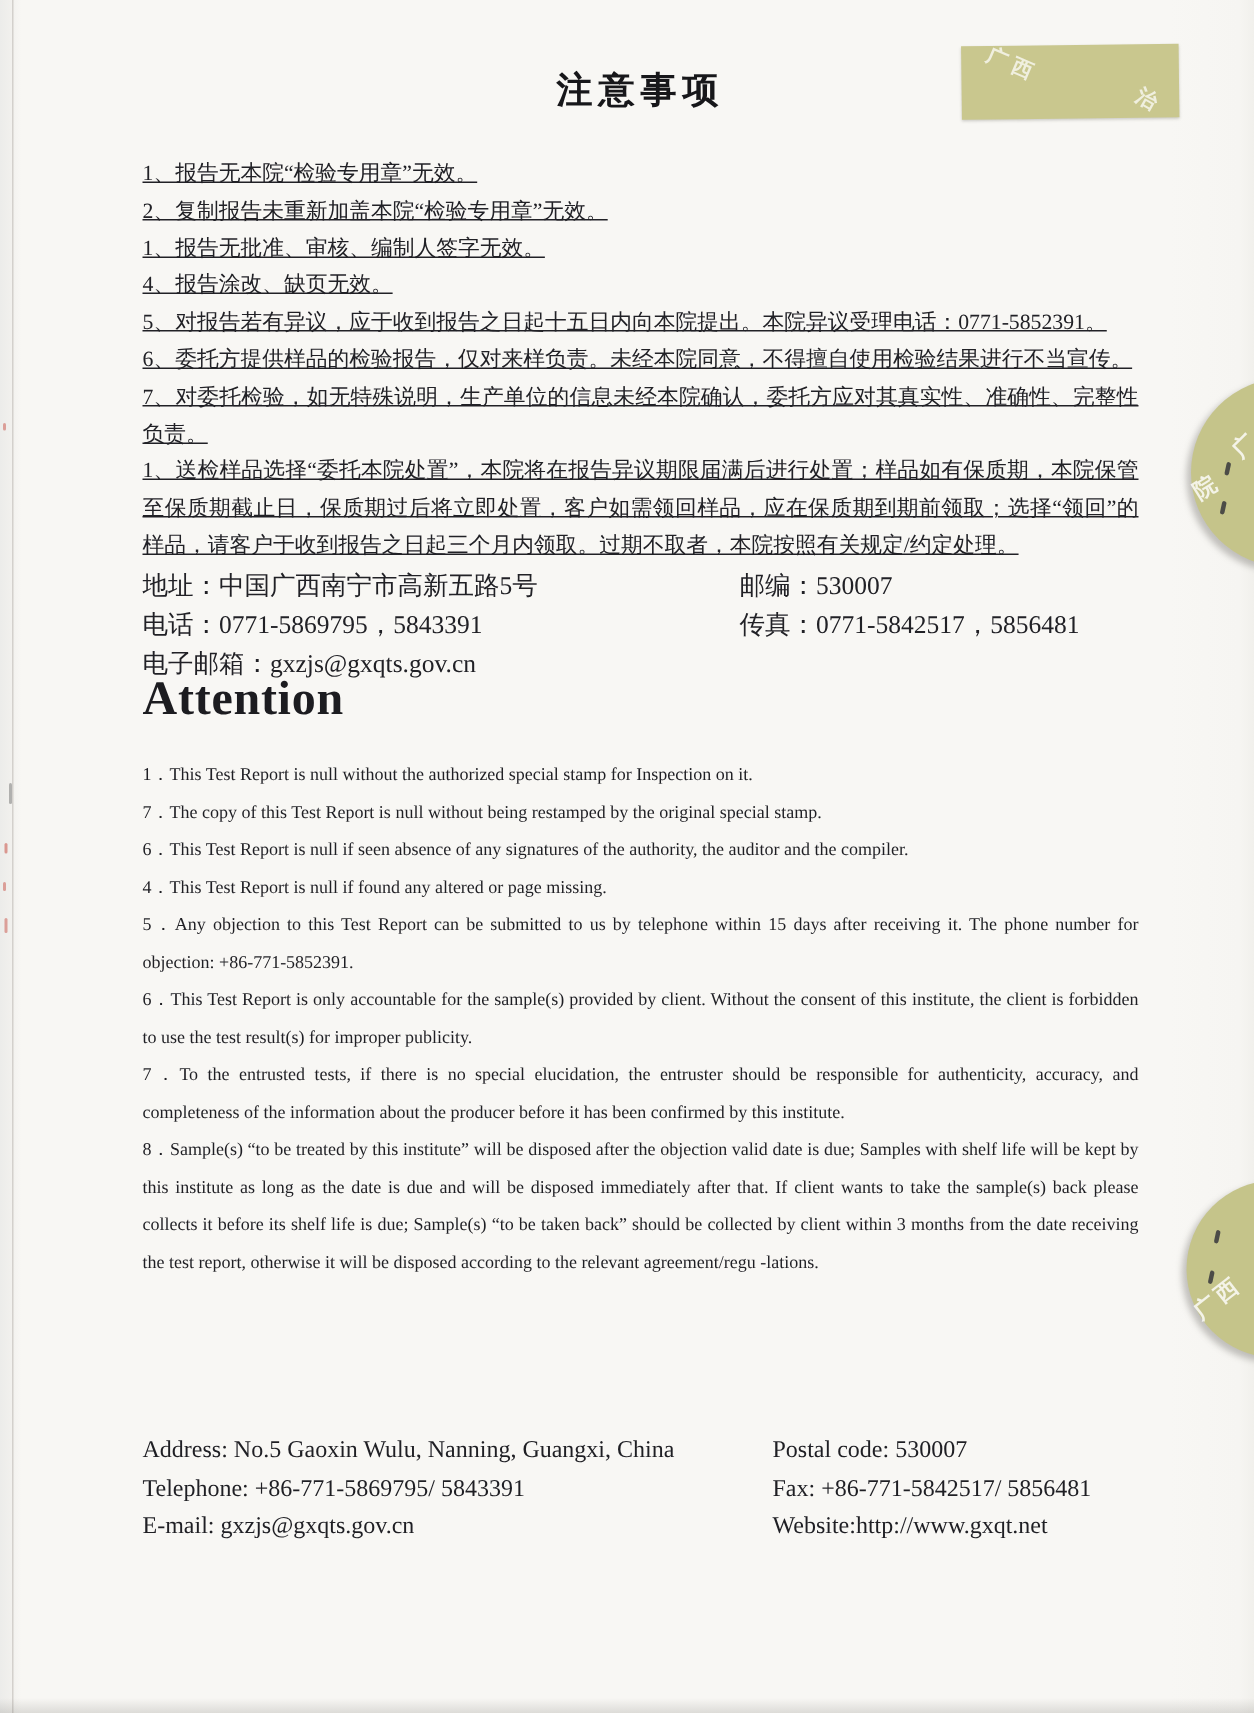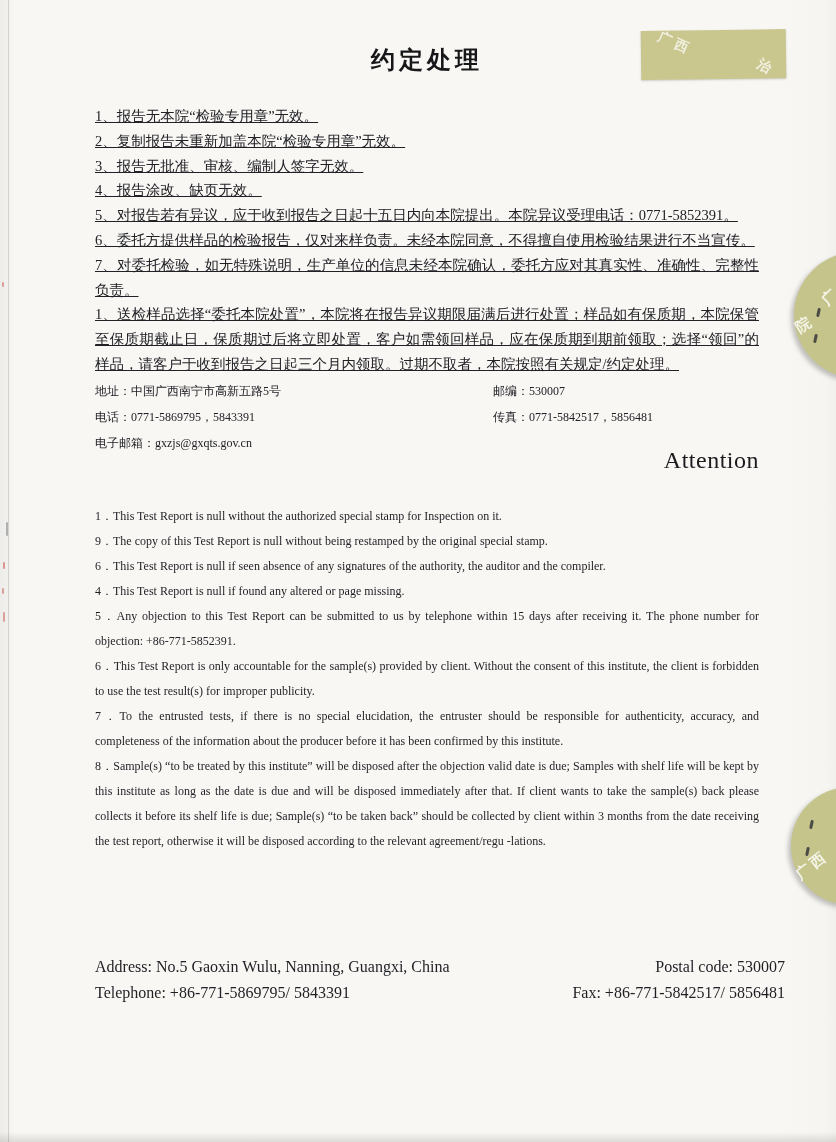--- a/index.html
+++ b/index.html
@@ -16,49 +16,49 @@
   .edge-mark{position:absolute;border-radius:2px;}
   .bottom-shade{position:absolute;left:0;right:0;bottom:0;height:10px;
     background:linear-gradient(180deg,rgba(0,0,0,0),rgba(110,108,102,.20));}
 
   
   .title-cn{
     position:absolute;top:44px;left:95px;width:664px;text-align:center;
     font-size:24px;font-weight:700;letter-spacing:4px;color:#17171a;
   }
   .title-en{
-    position:absolute;top:447px;left:95px;width:664px;text-align:right;
-    font-size:24px;font-weight:400;letter-spacing:.5px;color:#1c1c20;
+    position:absolute;top:447px;left:95px;width:664px;text-align:left;
+    font-size:32px;font-weight:700;letter-spacing:.5px;color:#1c1c20;
   }
 
   
   .cn-list{
     position:absolute;top:104px;left:95px;width:664px;
     font-size:14.5px;line-height:24.8px;color:#212126;text-decoration:underline;
   }
   .cn-list p{margin:0;text-align:justify;text-justify:inter-ideograph;}
 
   .cn-contact{position:absolute;top:378px;left:95px;width:680px;
-    font-size:12px;color:#212126;}
+    font-size:17px;color:#212126;}
   .cn-contact .row{display:flex;height:26px;line-height:26px;}
   .cn-contact .col-l{width:398px;}
   .cn-contact .col-r{flex:1;}
 
   
   .en-list{
     position:absolute;top:504px;left:95px;width:664px;
     font-size:12px;line-height:25px;color:#1f1f24;
   }
   .en-list p{margin:0;text-align:justify;}
 
   .en-contact{position:absolute;top:954px;left:95px;width:690px;
     font-size:16px;color:#1f1f24;}
   .en-contact .row{display:flex;height:25.5px;line-height:25.5px;}
   .en-contact .col-l{width:420px;}
-  .en-contact .col-r{flex:1;text-align:right;}
+  .en-contact .col-r{flex:1;}
 
   
   .sticker{
     position:absolute;left:641px;top:30px;width:145px;height:49px;
     background:#c9c78e;transform:rotate(-.7deg);
     box-shadow:0 1px 2px rgba(70,70,60,.25);
   }
   .sticker .wm{position:absolute;color:rgba(255,255,255,.72);font-size:14px;font-weight:700;}
   .sticker .wm1{left:16px;top:4px;transform:rotate(24deg);letter-spacing:4px;}
   .sticker .wm2{left:116px;top:28px;transform:rotate(30deg);}
@@ -79,27 +79,27 @@
 
 <div class="scan-page">
 
   <div class="edge-line"></div>
   <div class="edge-mark" style="left:2px;top:282px;width:2px;height:5px;background:rgba(200,80,70,.5);"></div>
   <div class="edge-mark" style="left:6px;top:522px;width:2px;height:14px;background:rgba(80,80,80,.4);"></div>
   <div class="edge-mark" style="left:3px;top:562px;width:2px;height:7px;background:rgba(200,80,70,.55);"></div>
   <div class="edge-mark" style="left:2px;top:588px;width:2px;height:6px;background:rgba(200,80,70,.5);"></div>
   <div class="edge-mark" style="left:3px;top:612px;width:2px;height:10px;background:rgba(200,80,70,.5);"></div>
 
-  <div class="title-cn">约定处理</div>
+  <div class="title-cn">注意事项</div>
   <div class="title-en">Attention</div>
 
   <div class="cn-list">
     <p>1、报告无本院“检验专用章”无效。</p>
     <p>2、复制报告未重新加盖本院“检验专用章”无效。</p>
-    <p>3、报告无批准、审核、编制人签字无效。</p>
+    <p>1、报告无批准、审核、编制人签字无效。</p>
     <p>4、报告涂改、缺页无效。</p>
     <p>5、对报告若有异议，应于收到报告之日起十五日内向本院提出。本院异议受理电话：0771-5852391。</p>
     <p>6、委托方提供样品的检验报告，仅对来样负责。未经本院同意，不得擅自使用检验结果进行不当宣传。</p>
     <p>7、对委托检验，如无特殊说明，生产单位的信息未经本院确认，委托方应对其真实性、准确性、完整性负责。</p>
     <p>1、送检样品选择“委托本院处置”，本院将在报告异议期限届满后进行处置；样品如有保质期，本院保管至保质期截止日，保质期过后将立即处置，客户如需领回样品，应在保质期到期前领取；选择“领回”的样品，请客户于收到报告之日起三个月内领取。过期不取者，本院按照有关规定/约定处理。</p>
   </div>
 
   <div class="cn-contact">
     <div class="row">
       <span class="col-l">地址：中国广西南宁市高新五路5号</span>
@@ -109,37 +109,41 @@
       <span class="col-l">电话：0771-5869795，5843391</span>
       <span class="col-r">传真：0771-5842517，5856481</span>
     </div>
     <div class="row">
       <span class="col-l">电子邮箱：gxzjs@gxqts.gov.cn</span>
     </div>
   </div>
 
   <div class="en-list">
     <p>1．This Test Report is null without the authorized special stamp for Inspection on it.</p>
-    <p>9．The copy of this Test Report is null without being restamped by the original special stamp.</p>
+    <p>7．The copy of this Test Report is null without being restamped by the original special stamp.</p>
     <p>6．This Test Report is null if seen absence of any signatures of the authority, the auditor and the compiler.</p>
     <p>4．This Test Report is null if found any altered or page missing.</p>
     <p>5．Any objection to this Test Report can be submitted to us by telephone within 15 days after receiving it. The phone number for objection: +86-771-5852391.</p>
     <p>6．This Test Report is only accountable for the sample(s) provided by client. Without the consent of this institute, the client is forbidden to use the test result(s) for improper publicity.</p>
     <p>7．To the entrusted tests, if there is no special elucidation, the entruster should be responsible for authenticity, accuracy, and completeness of the information about the producer before it has been confirmed by this institute.</p>
     <p>8．Sample(s) “to be treated by this institute” will be disposed after the objection valid date is due; Samples with shelf life will be kept by this institute as long as the date is due and will be disposed immediately after that. If client wants to take the sample(s) back please collects it before its shelf life is due; Sample(s) “to be taken back” should be collected by client within 3 months from the date receiving the test report, otherwise it will be disposed according to the relevant agreement/regu -lations.</p>
   </div>
 
   <div class="en-contact">
     <div class="row">
       <span class="col-l">Address: No.5 Gaoxin Wulu, Nanning, Guangxi, China</span>
       <span class="col-r">Postal code: 530007</span>
     </div>
     <div class="row">
       <span class="col-l">Telephone: +86-771-5869795/ 5843391</span>
       <span class="col-r">Fax: +86-771-5842517/ 5856481</span>
+    </div>
+    <div class="row">
+      <span class="col-l">E-mail: gxzjs@gxqts.gov.cn</span>
+      <span class="col-r">Website:http://www.gxqt.net</span>
     </div>
   </div>
 
   <div class="sticker">
     <span class="wm wm1">广西</span>
     <span class="wm wm2">治</span>
   </div>
 
   <div class="seal seal1"></div>
   <span class="seal-char s1c1">院</span>

